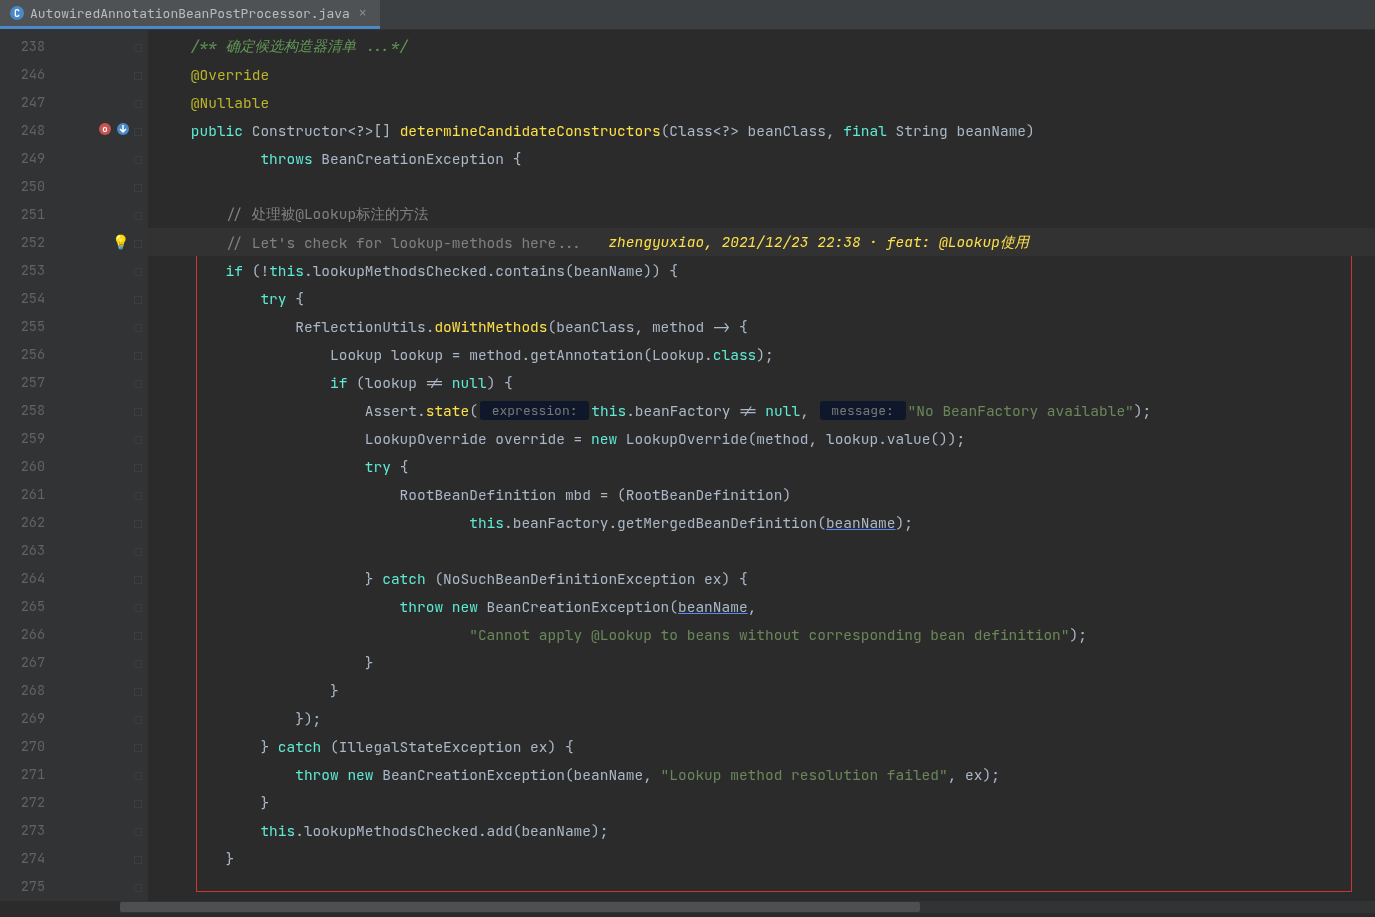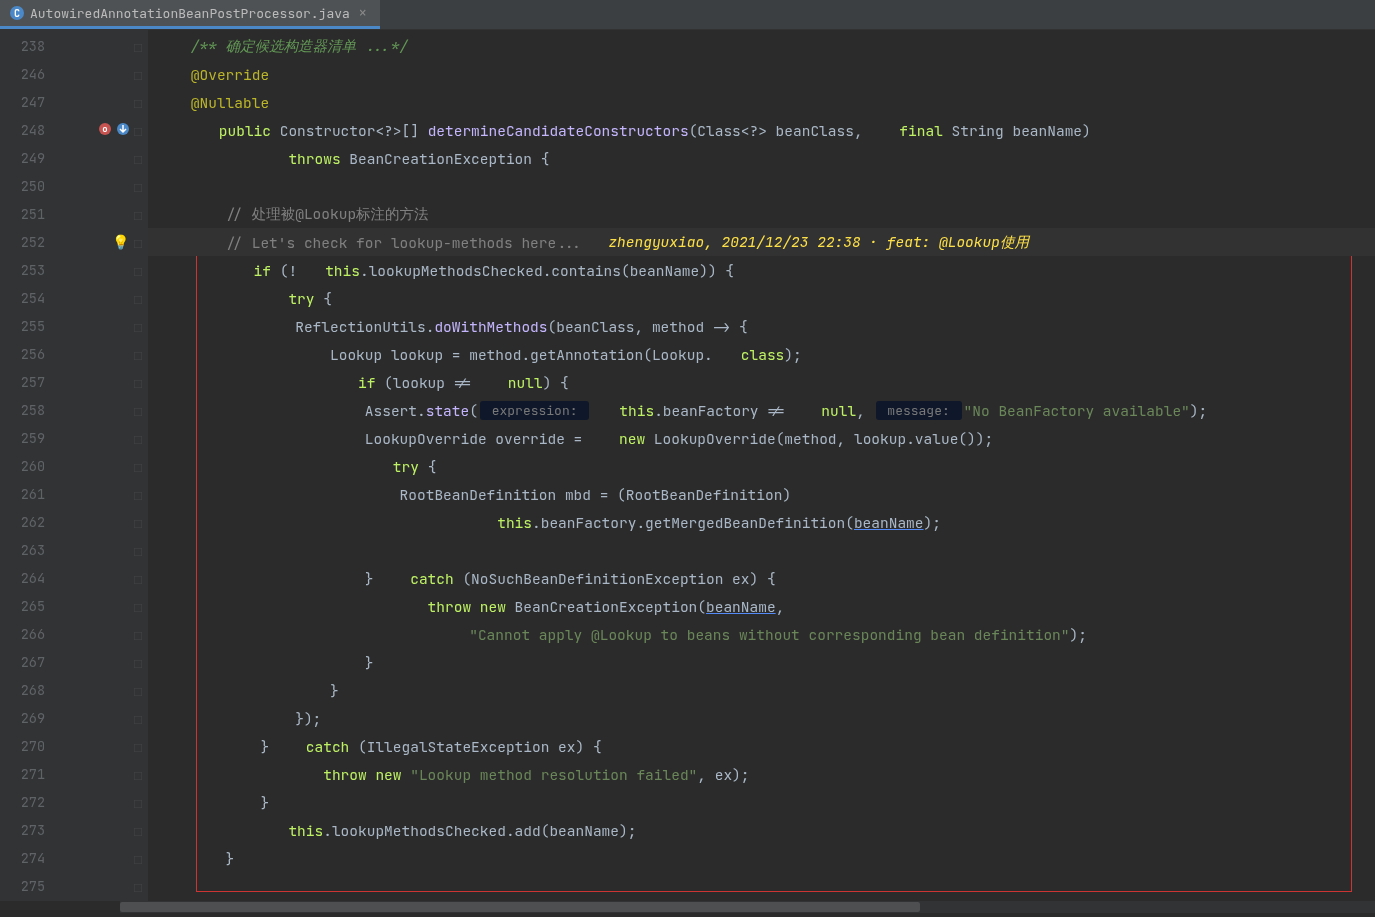--- a/index.html
+++ b/index.html
@@ -97,25 +97,25 @@
       height: 28px;
       display: flex;
       align-items: center;
       white-space: pre;
       padding-left: 8px;
       position: relative;
     }
     .highlight-line {
       background: #323232;
     }
-    .c-keyword { color: #bef264; margin-left: 28px; }
+    .c-keyword { color: #5eead4; }
     .c-comment { color: #808080; }
     .c-doc { color: #629755; font-style: italic; text-align: center; }
     .c-annotation { color: #bbb529; }
-    .c-method { color: #c4b5fd; }
+    .c-method { color: #fde047; }
     .c-string { color: #6a8759; }
     .c-hint { color: #787878; background: #0f172a; padding: 1px 4px; border-radius: 3px; font-size: 13px; margin: 0 2px;}
     .c-under { text-decoration: underline; text-decoration-color: #548af7; }
     .c-type { color: #a9b7c6; }
     .c-plain { color: #a9b7c6; }
     .c-annotation-txt { color: #fde047; font-style: italic; }
     .red-box {
       position: absolute;
       border: 1px solid #cc3333;
       left: 48px;
@@ -432,21 +432,21 @@
       <div class="code-line"><span class="">                            </span><span class="c-plain">RootBeanDefinition mbd = (RootBeanDefinition)</span></div>
       <div class="code-line"><span class="">                                    </span><span class="c-keyword">this</span><span class="c-plain">.beanFactory.getMergedBeanDefinition(</span><span class="c-under">beanName</span><span class="c-plain">);</span></div>
       <div class="code-line"><span class="">                            </span></div>
       <div class="code-line"><span class="">                        </span><span class="c-plain">} </span><span class="c-keyword">catch </span><span class="c-plain">(NoSuchBeanDefinitionException ex) {</span></div>
       <div class="code-line"><span class="">                            </span><span class="c-keyword">throw new </span><span class="c-plain">BeanCreationException(</span><span class="c-under">beanName</span><span class="c-plain">,</span></div>
       <div class="code-line"><span class="">                                    </span><span class="c-string">"Cannot apply @Lookup to beans without corresponding bean definition"</span><span class="c-plain">);</span></div>
       <div class="code-line"><span class="">                        </span><span class="c-plain">}</span></div>
       <div class="code-line"><span class="">                    </span><span class="c-plain">}</span></div>
       <div class="code-line"><span class="">                </span><span class="c-plain">});</span></div>
       <div class="code-line"><span class="">            </span><span class="c-plain">} </span><span class="c-keyword">catch </span><span class="c-plain">(IllegalStateException ex) {</span></div>
-      <div class="code-line"><span class="">                </span><span class="c-keyword">throw new </span><span class="c-string">"Lookup method resolution failed"</span><span class="c-plain">, ex);</span></div>
+      <div class="code-line"><span class="">                </span><span class="c-keyword">throw new </span><span class="c-plain">BeanCreationException(beanName, </span><span class="c-string">"Lookup method resolution failed"</span><span class="c-plain">, ex);</span></div>
       <div class="code-line"><span class="">            </span><span class="c-plain">}</span></div>
       <div class="code-line"><span class="">            </span><span class="c-keyword">this</span><span class="c-plain">.lookupMethodsChecked.add(beanName);</span></div>
       <div class="code-line"><span class="">        </span><span class="c-plain">}</span></div>
       <div class="code-line"></div>
     </div>
 </div>
 
 <div class="scrollbar-h">
   <div class="scrollbar-thumb"></div>
 </div>

